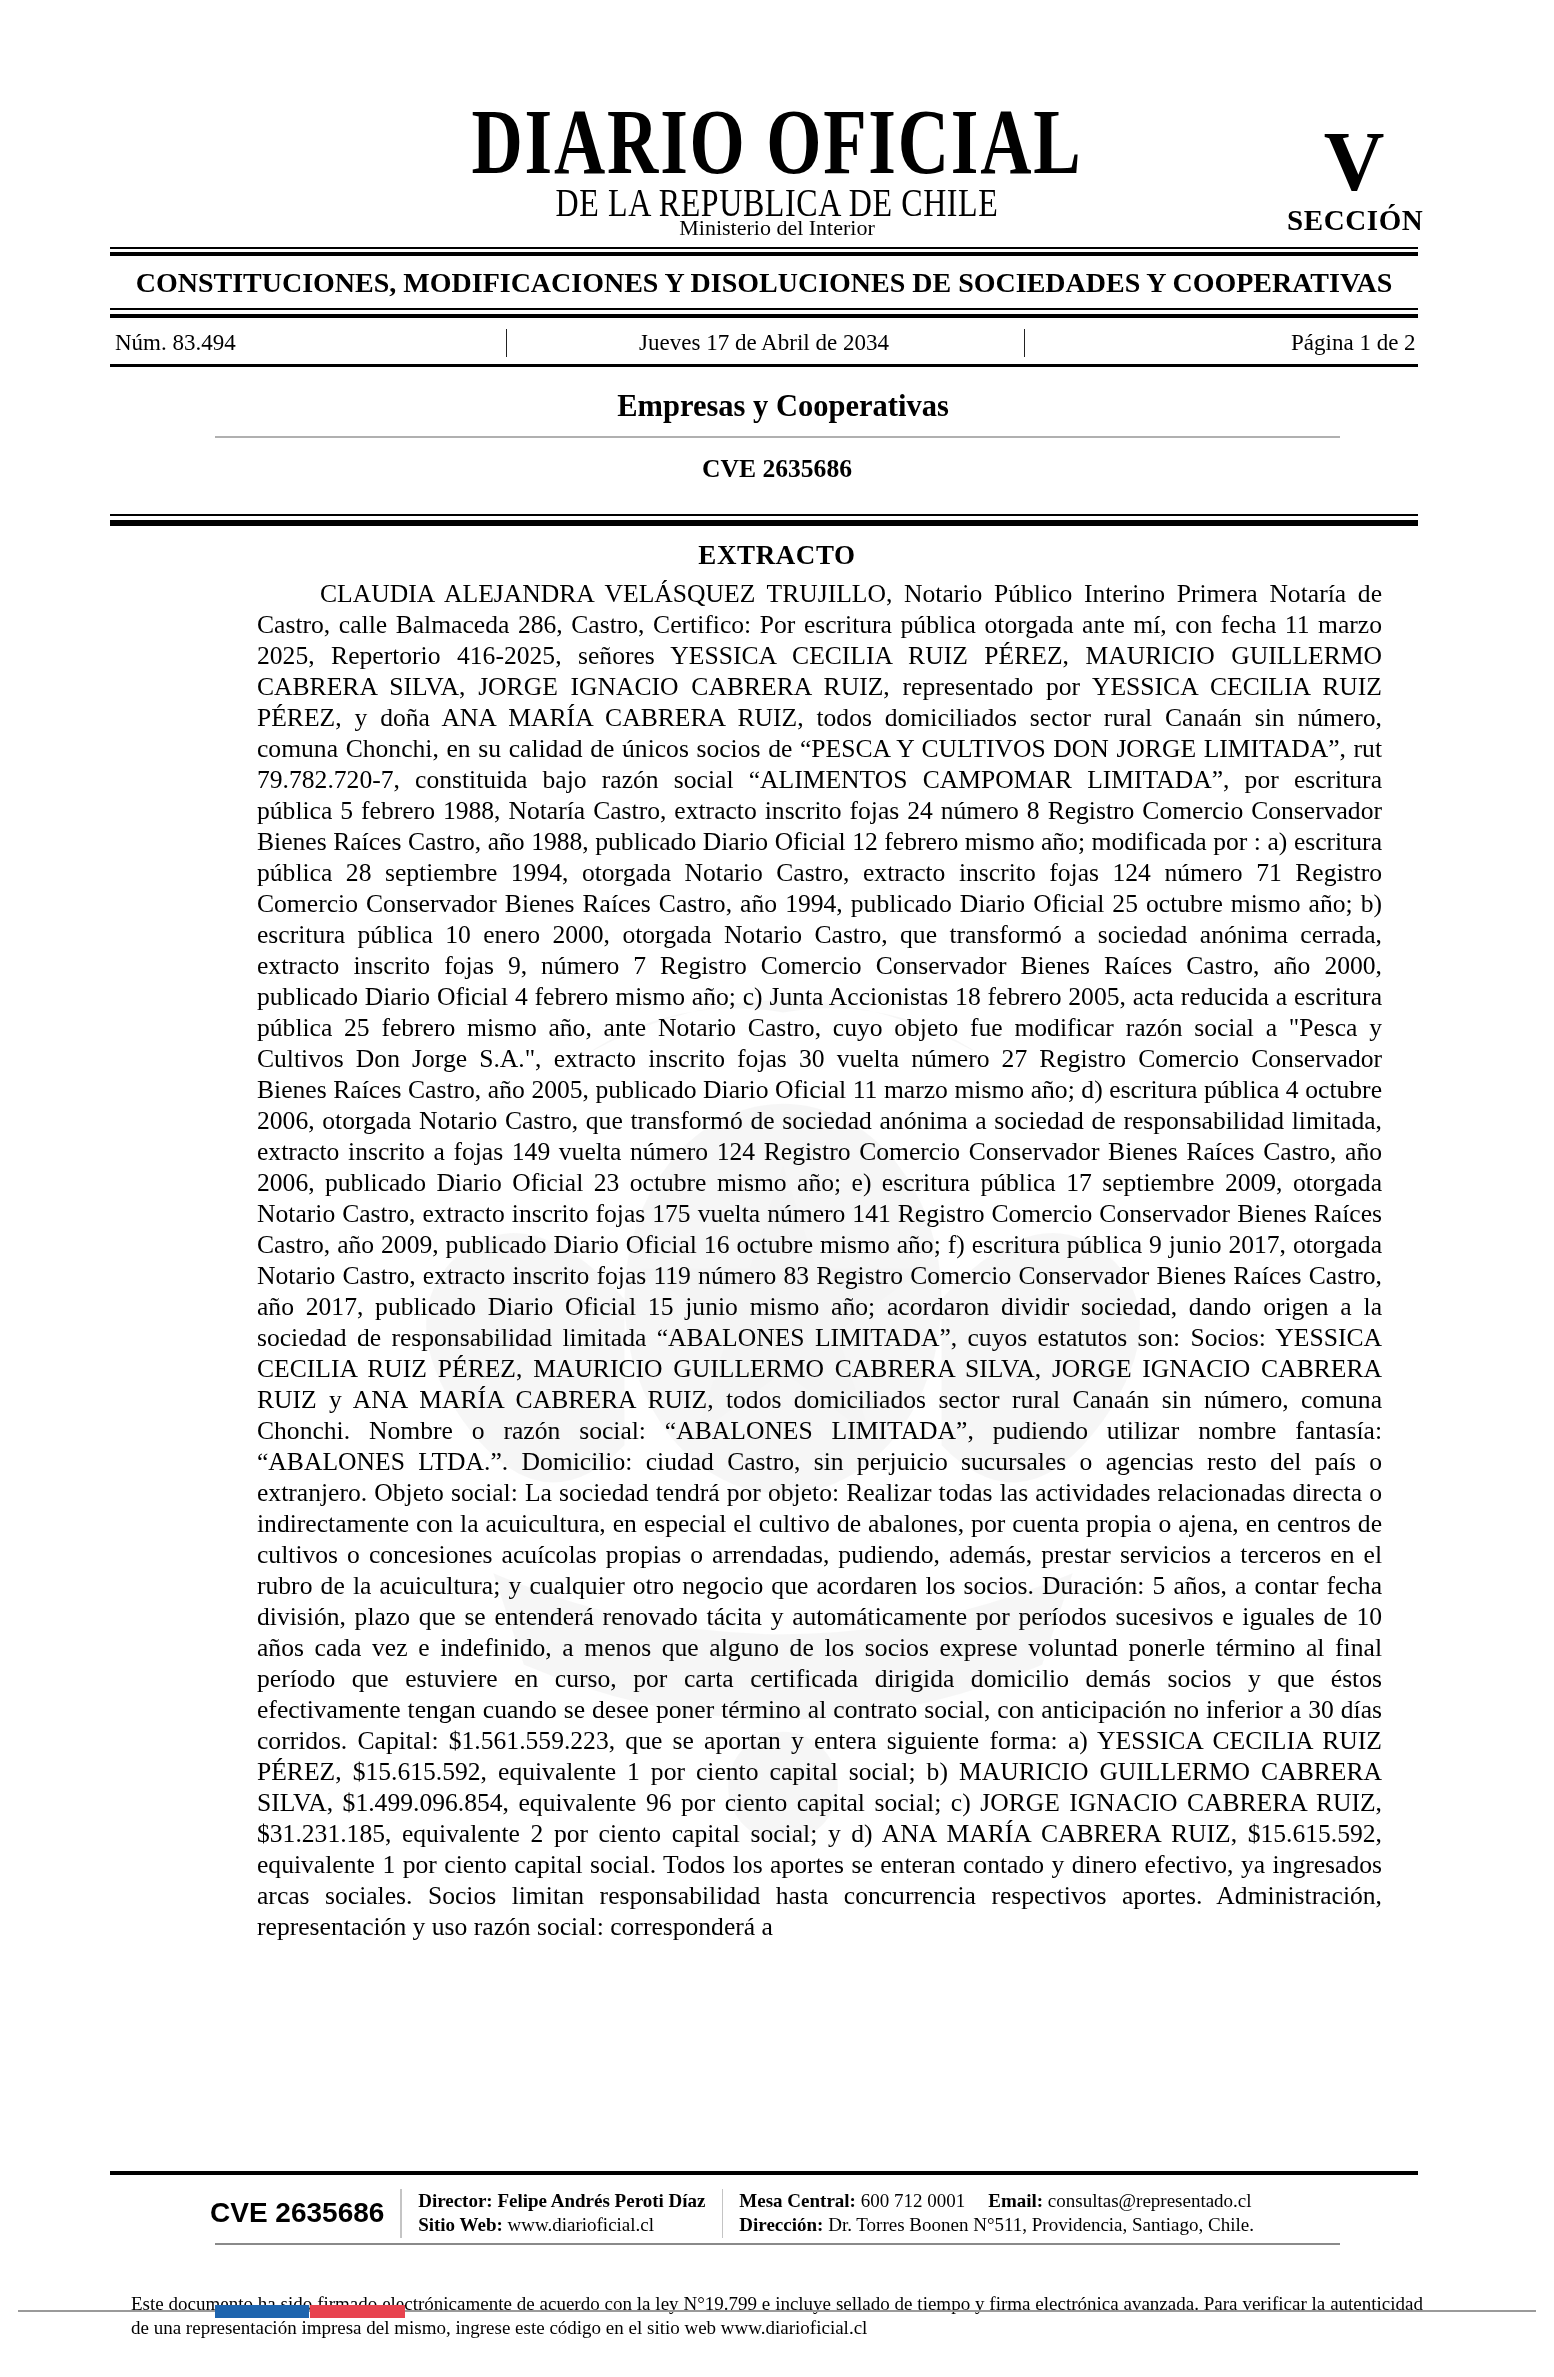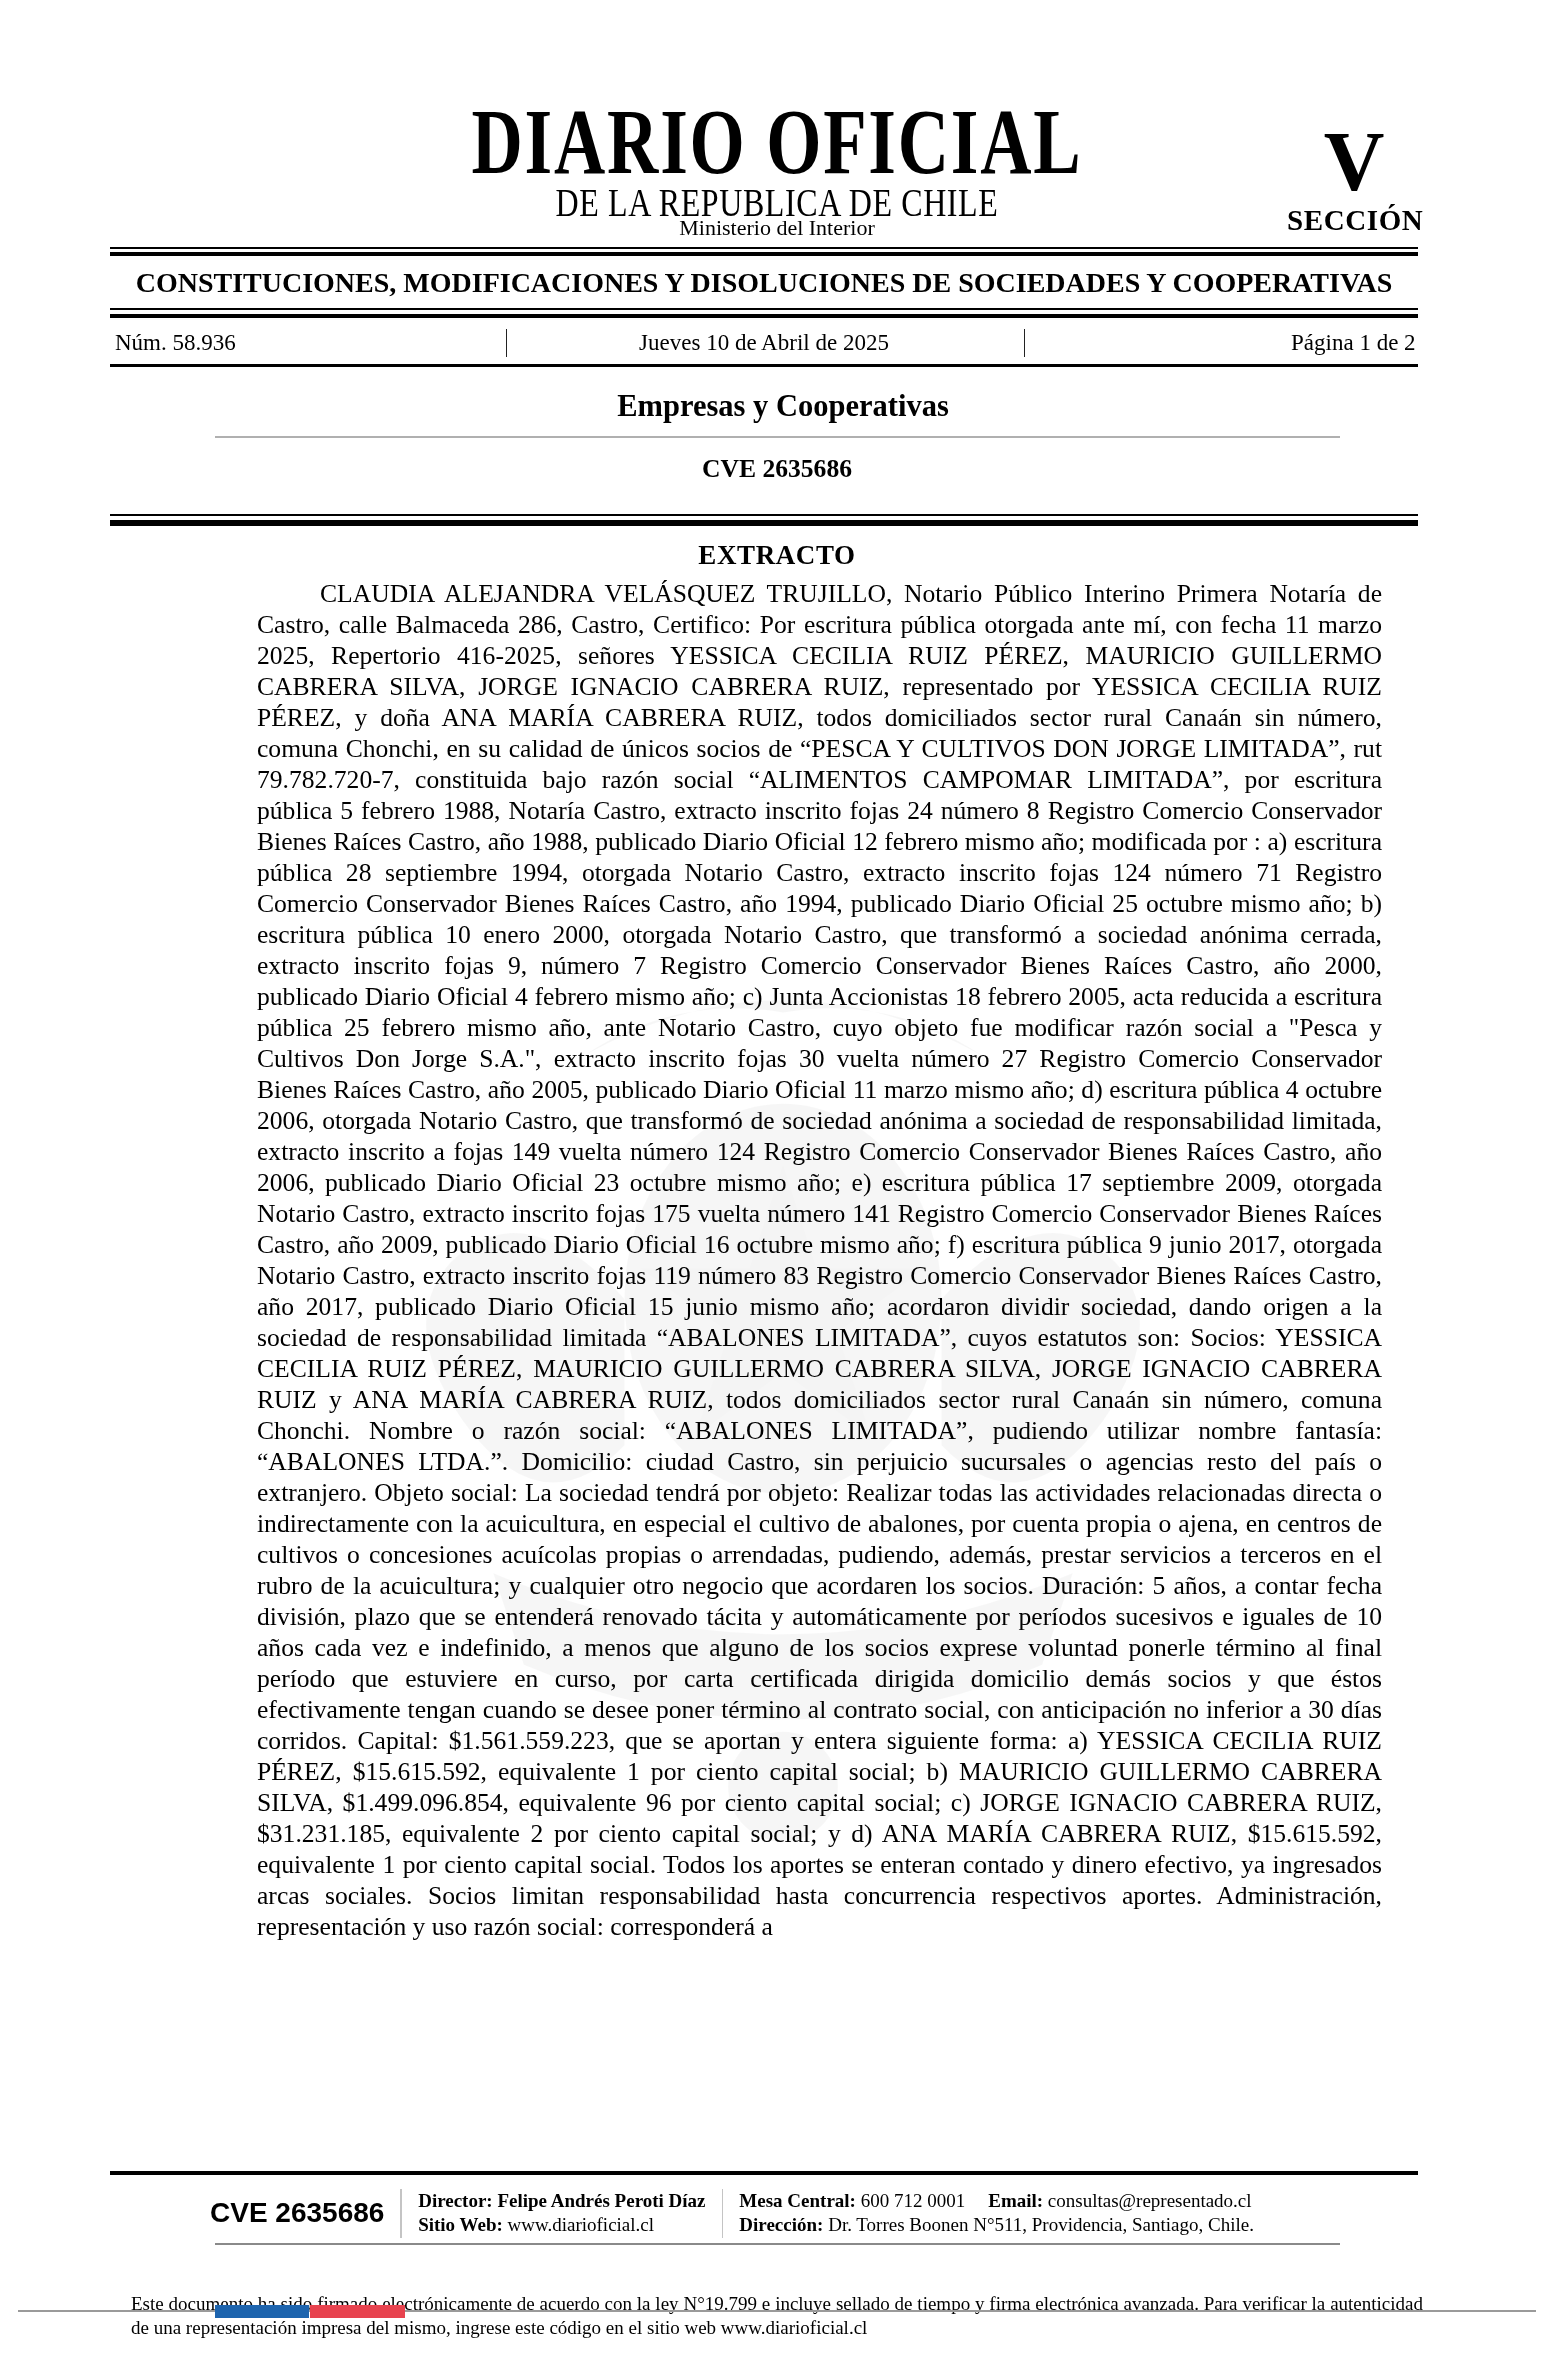--- a/index.html
+++ b/index.html
@@ -101,22 +101,22 @@
 
   <div class="rule black-span" style="top:247px;height:1.8px;"></div>
   <div class="rule black-span" style="top:252px;height:4.3px;"></div>
 
   <div class="banner-title">CONSTITUCIONES, MODIFICACIONES Y DISOLUCIONES DE SOCIEDADES Y COOPERATIVAS</div>
 
   <div class="rule black-span" style="top:308px;height:1.8px;"></div>
   <div class="rule black-span" style="top:314px;height:4.3px;"></div>
 
   <div class="info-bar">
-    <span class="info-left">Núm. 58.936</span>
-    <span class="info-center">Jueves 10 de Abril de 2025</span>
+    <span class="info-left">Núm. 83.494</span>
+    <span class="info-center">Jueves 17 de Abril de 2034</span>
     <span class="info-right">Página 1 de 2</span>
   </div>
   <div class="info-divider" style="left:506px;top:329px;"></div>
   <div class="info-divider" style="left:1024px;top:329px;"></div>
 
   <div class="rule black-span" style="top:364px;height:3px;"></div>
 
   <div class="category-title">Empresas y Cooperativas</div>
   <div class="gray-rule" style="top:436px;height:1.8px;"></div>
   <div class="cve-heading">CVE 2635686</div>

